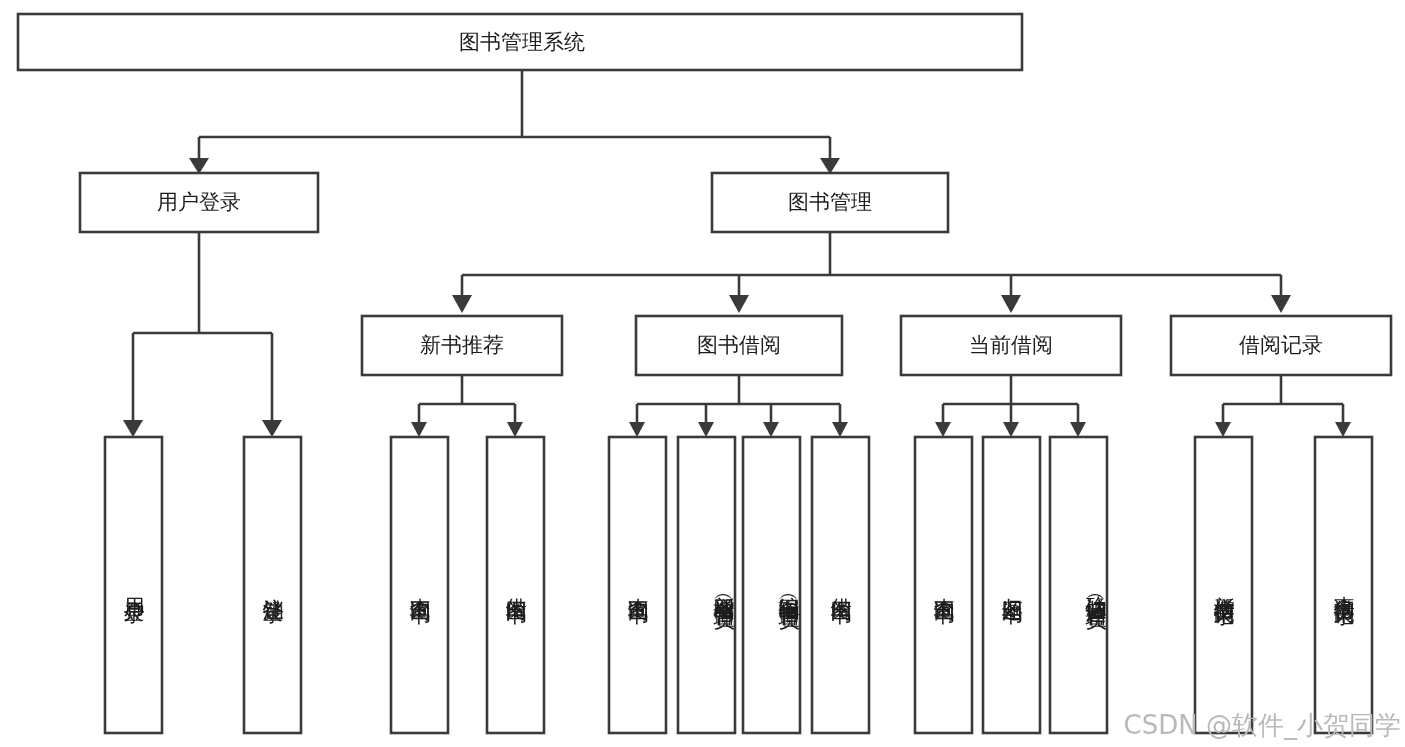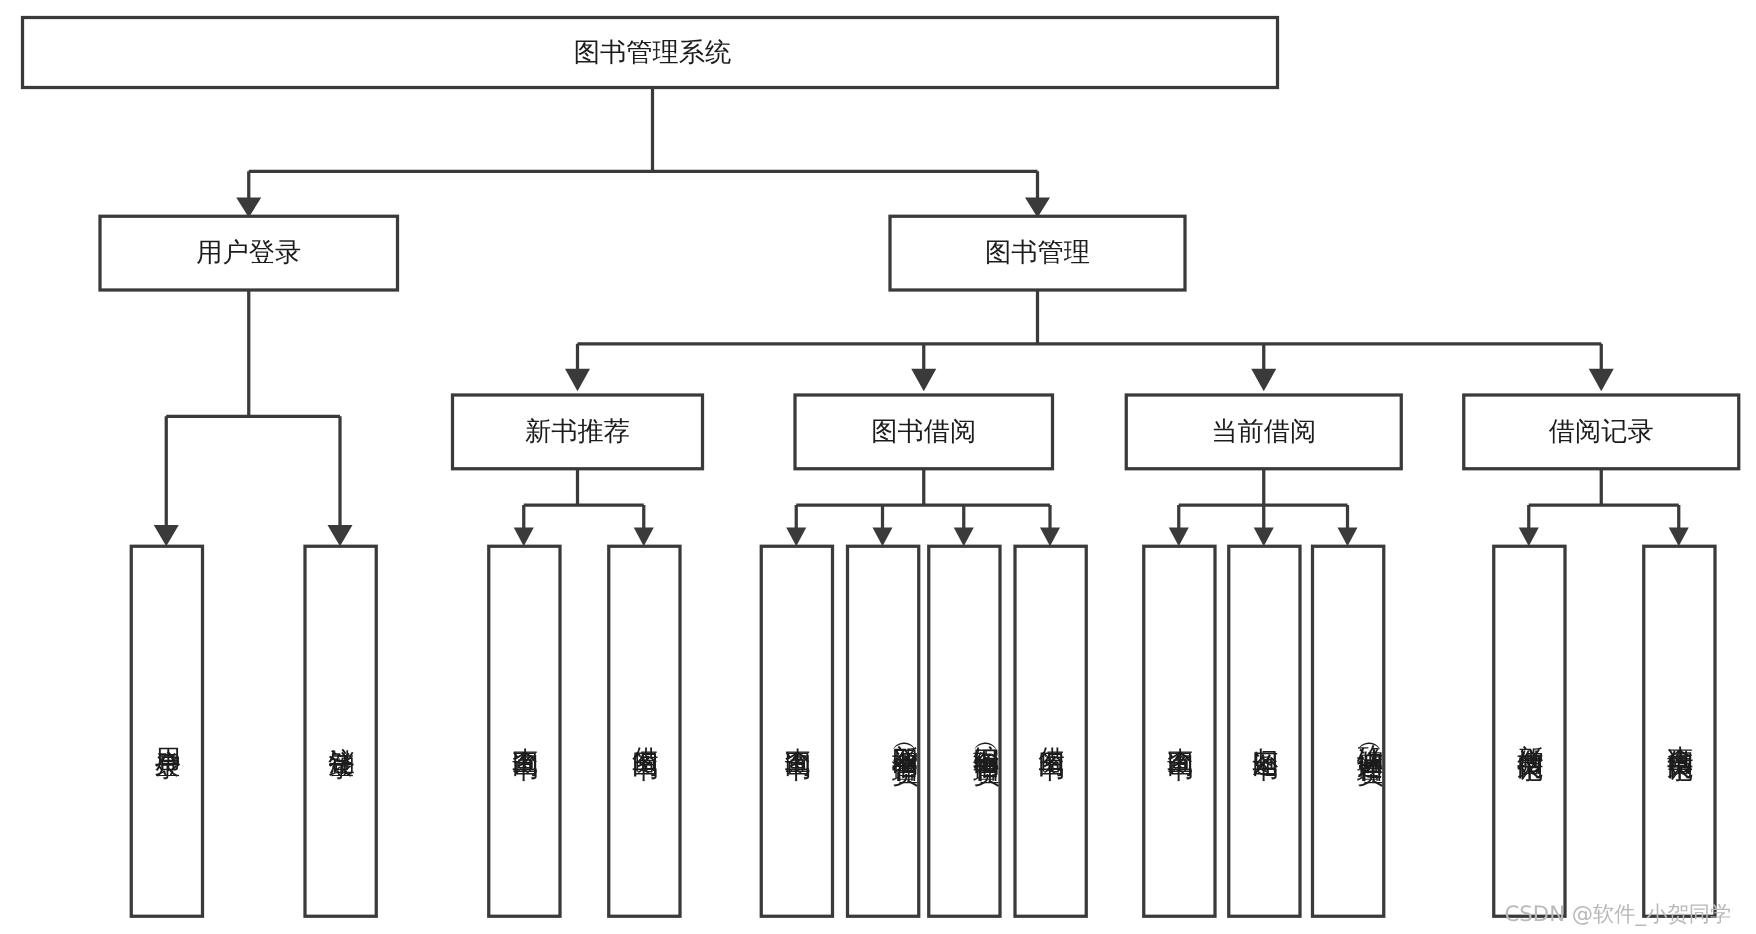--- a/index.html
+++ b/index.html
@@ -61,24 +61,24 @@
     display: flex;
     align-items: center;
     justify-content: center;
     text-align: center;
     white-space: nowrap;
     pointer-events: none;
     user-select: none;
   }
   .watermark {
     position: absolute;
-    right: 20px;
+    right: 4px;
     bottom: 4px;
     font-family: "DejaVu Sans", "Liberation Sans", sans-serif;
-    font-size: 17px;
+    font-size: 26px;
     color: #b9b9b9;
     white-space: nowrap;
     user-select: none;
   }
 </style>
 </head>
 <body>
 
 <div id="diagram-root">
 

